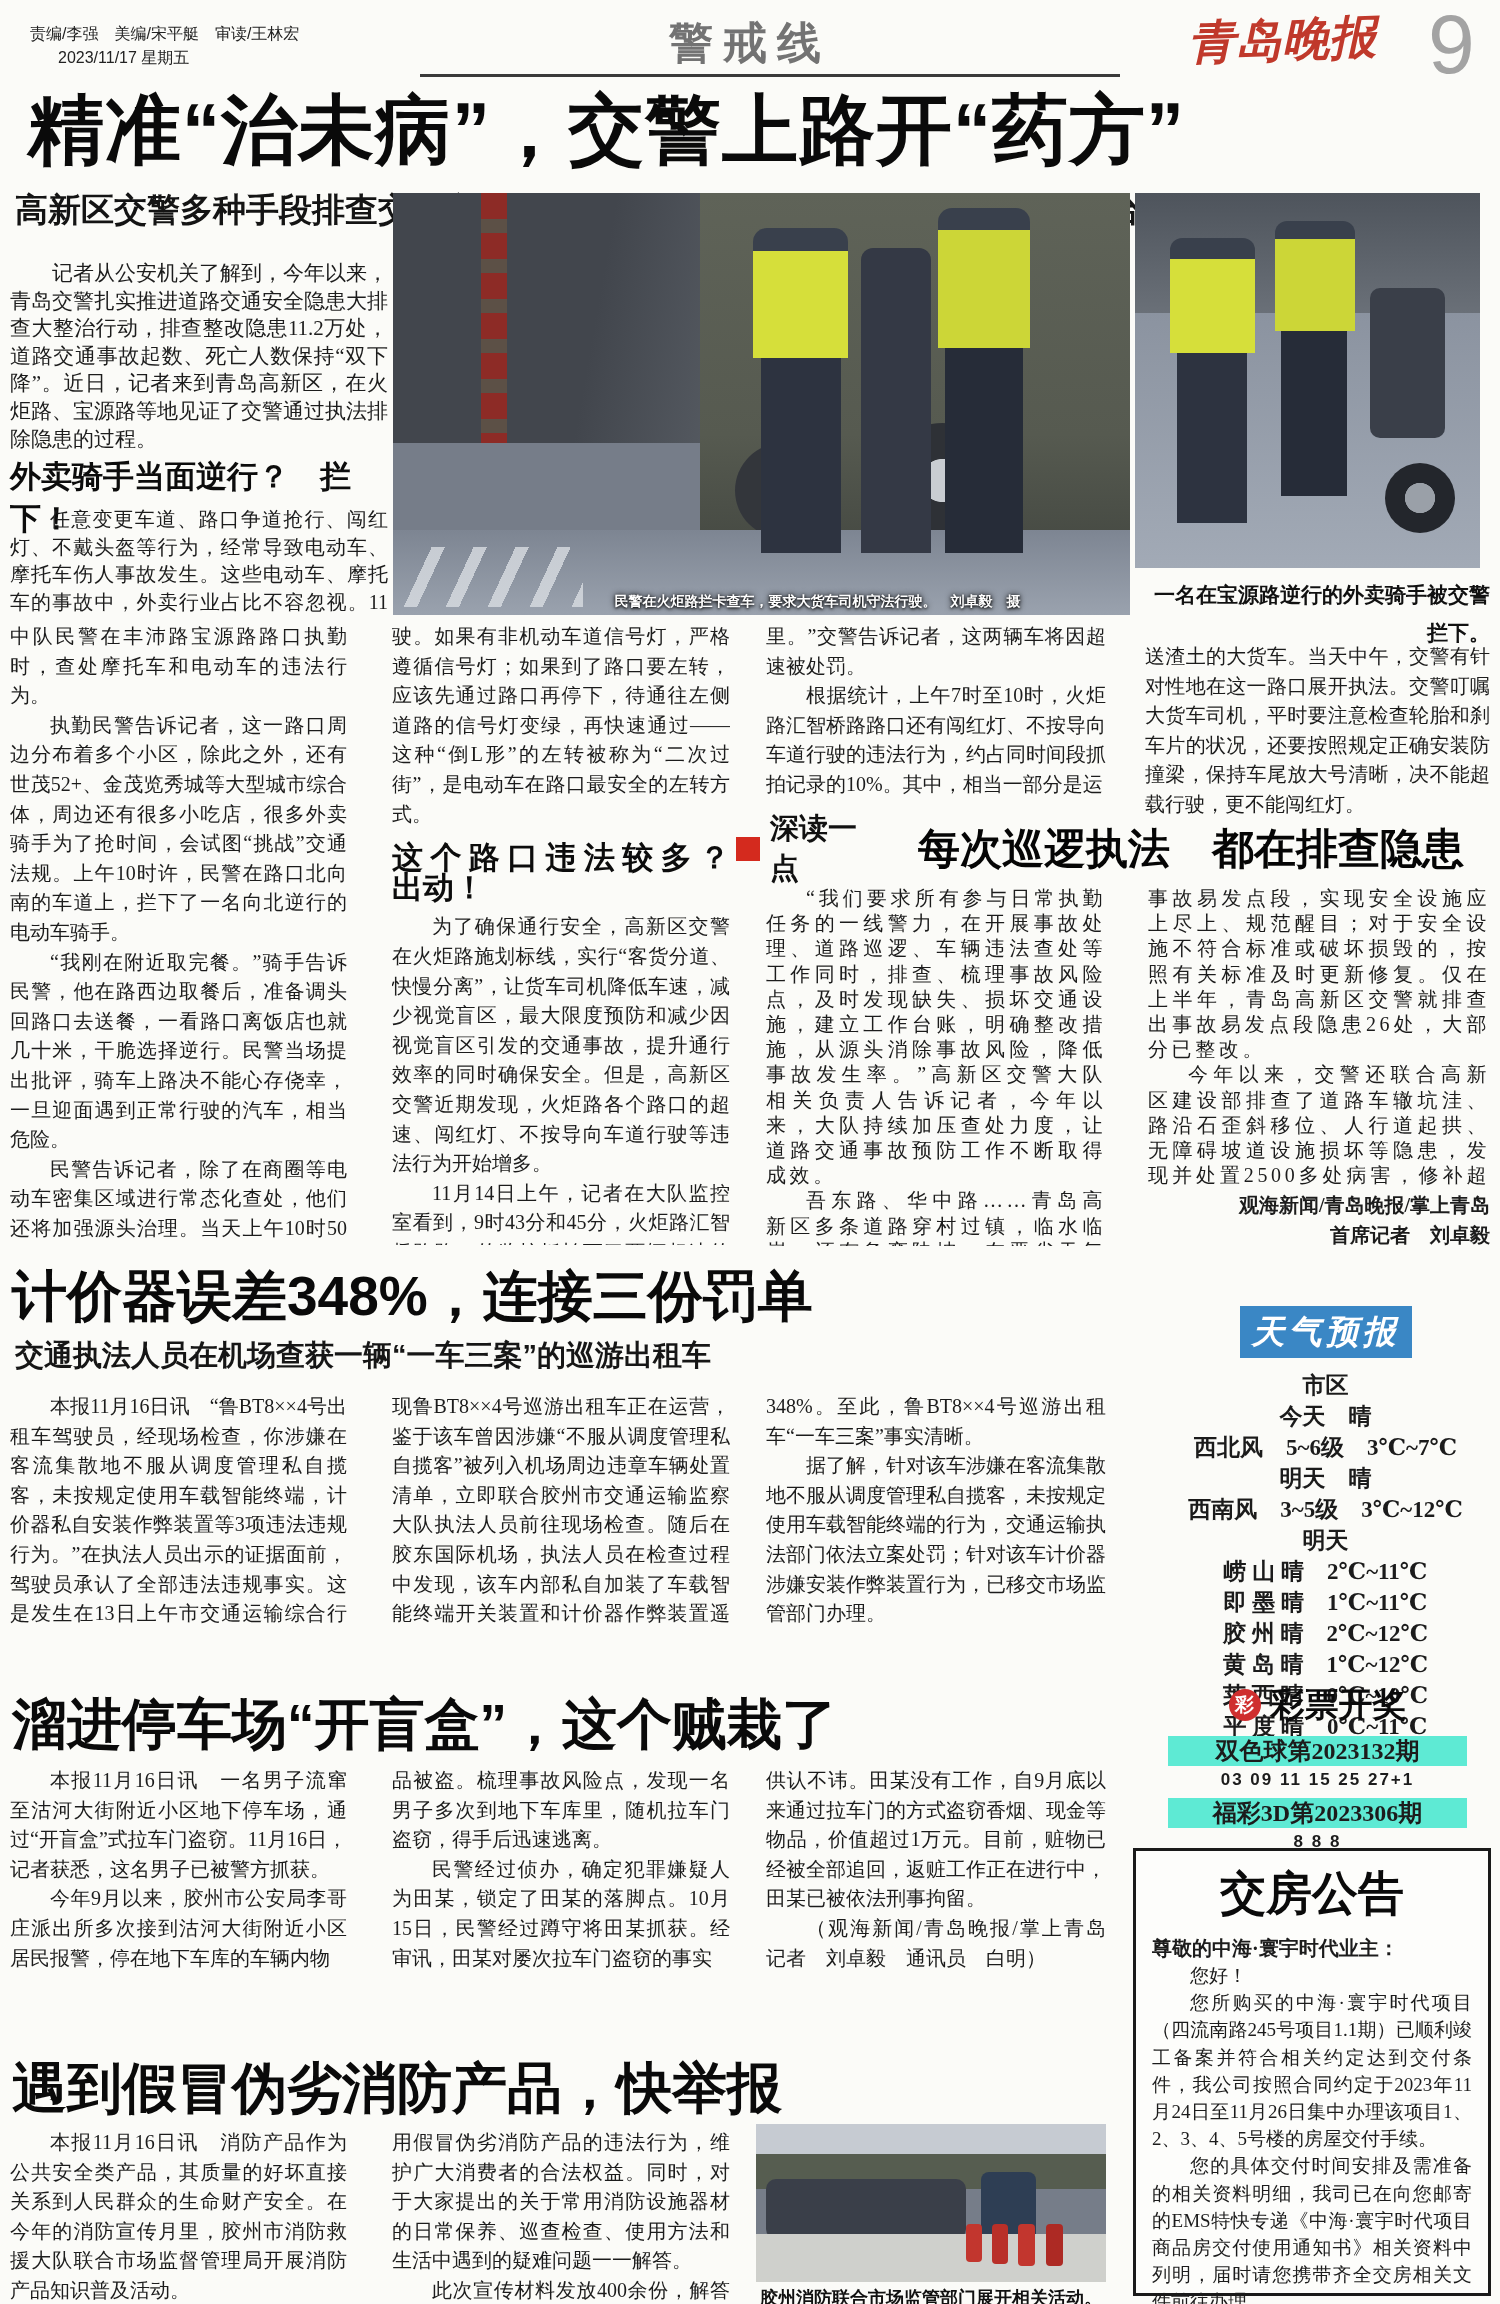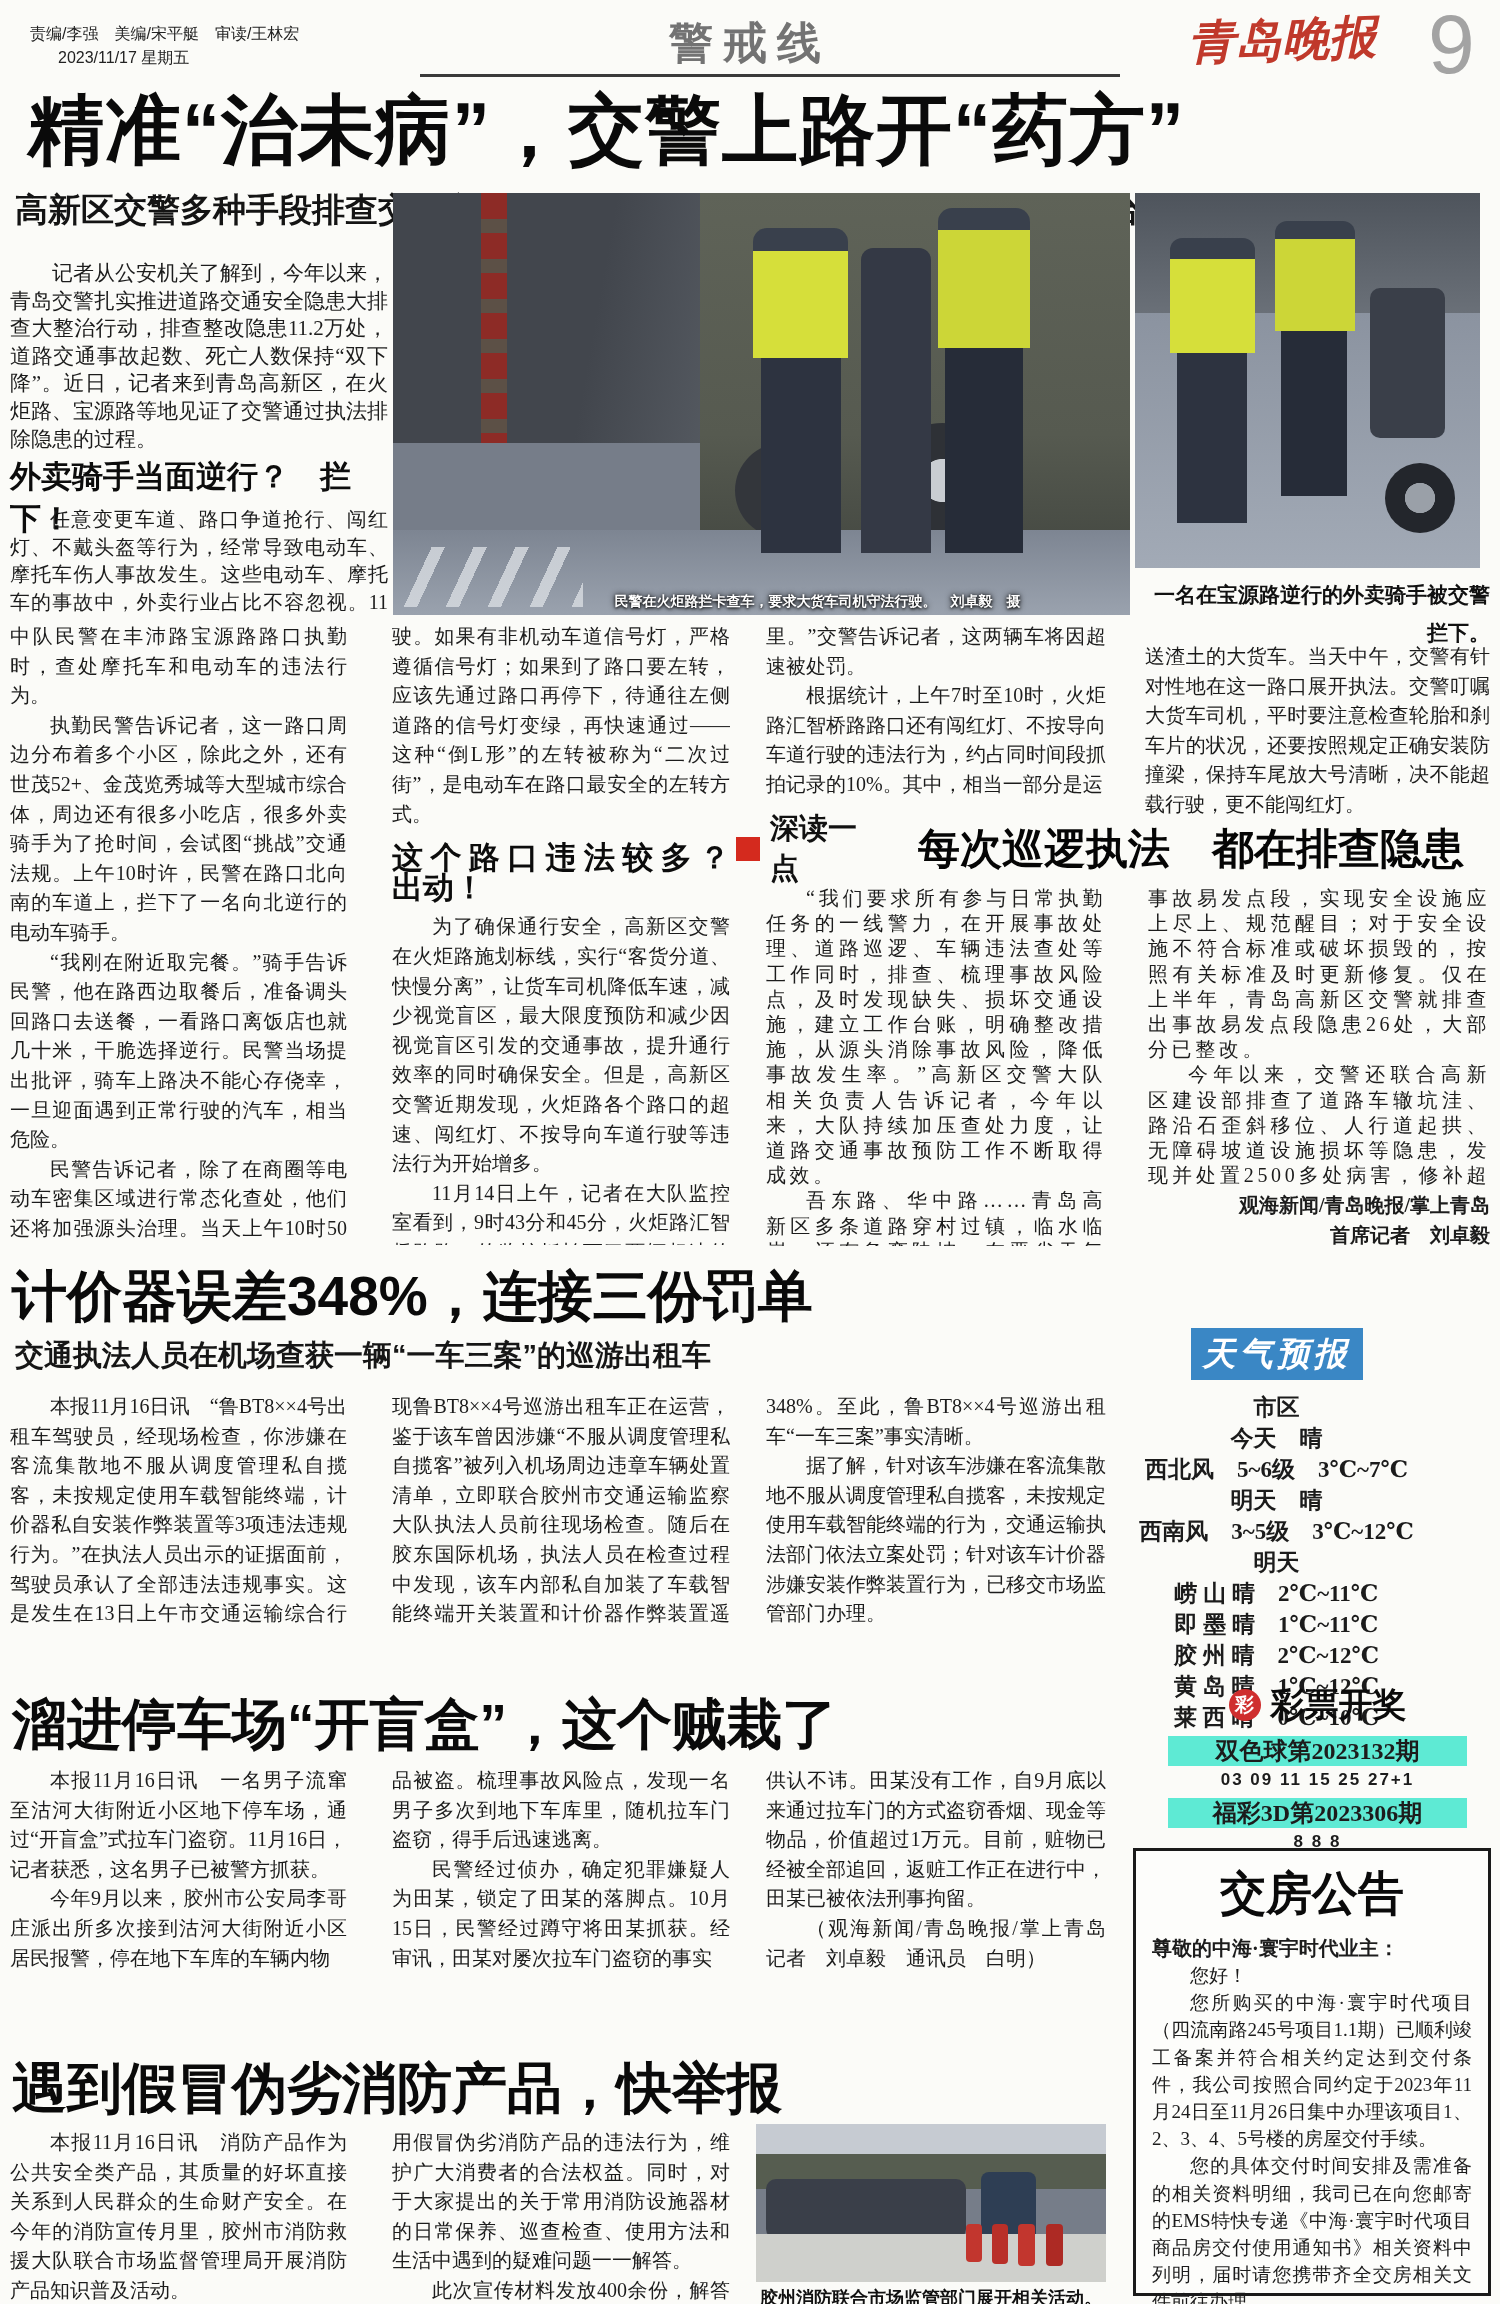--- a/index.html
+++ b/index.html
@@ -67,21 +67,21 @@
   .a3-col1{left:10px;top:1766px;width:337px;height:246px;}
   .a3-col2{left:392px;top:1766px;width:338px;height:246px;}
   .a3-col3{left:766px;top:1766px;width:340px;height:246px;}
   .a4-headline{left:12px;top:2052px;width:1100px;font-size:55px;}
   .a4-col1{left:10px;top:2128px;width:337px;height:176px;}
   .a4-col2{left:392px;top:2128px;width:338px;height:176px;}
   .a4-photo{left:756px;top:2124px;width:350px;height:158px;}
   .a4-caption{left:736px;top:2286px;width:390px;text-align:center;
       font-family:"Liberation Sans",sans-serif;font-size:18px;font-weight:700;color:#111;}
   
-  .weather-box{left:1104px;top:1306px;width:345px;margin-top:22px;}
+  .weather-box{left:1153px;top:1306px;width:345px;}
   .weather-head{width:172px;height:52px;margin:0 auto;background:#3a87c5;color:#fff;
       display:flex;align-items:center;justify-content:center;font-size:33px;font-weight:900;
       font-style:italic;letter-spacing:4px;font-family:"Liberation Serif",serif;}
   .weather-lines p{margin:0;text-align:center;text-indent:0;font-size:23px;font-weight:700;
       line-height:31px;color:#1b1b1b;}
   .weather-lines{margin-top:12px;}
   .lottery{left:1145px;top:1682px;width:345px;text-align:center;}
   .lottery-head{display:flex;align-items:center;justify-content:center;gap:10px;}
   .lottery-icon{width:32px;height:32px;border-radius:50%;background:#cf2e2e;color:#fff;
       font-size:19px;line-height:32px;font-weight:700;text-align:center;

